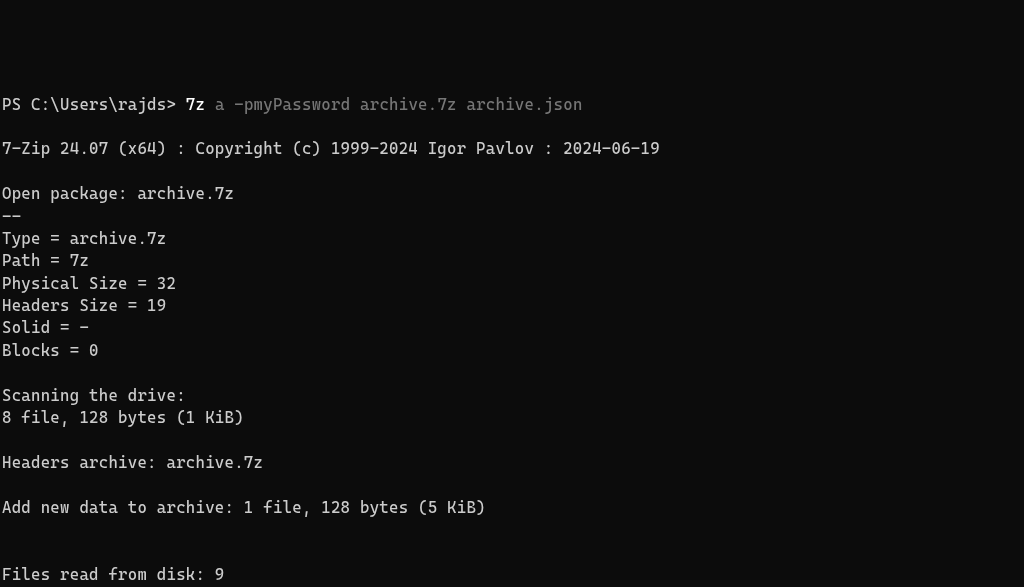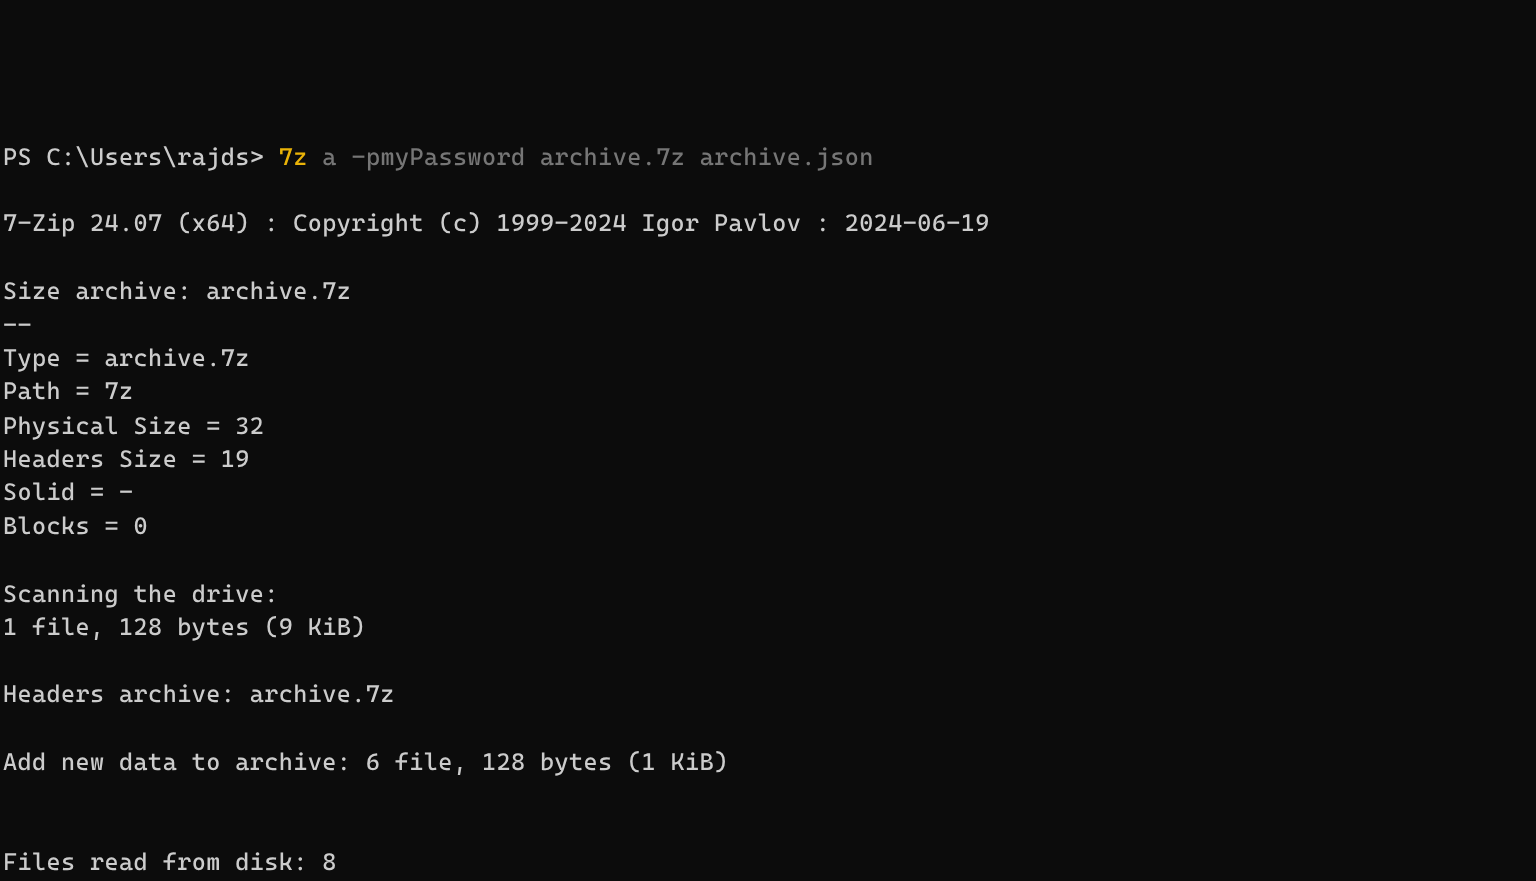--- a/index.html
+++ b/index.html
@@ -14,51 +14,51 @@
       font-size: 16px;
       line-height: 1.4;
       padding: 4px 2px;
       width: 1024px;
       height: 587px;
       overflow: hidden;
       white-space: pre;
       letter-spacing: 0.3px;
     }
     .cmd-yellow {
-      color: #eab308;
+      color: #ffffff;
     }
     .cmd-gray {
       color: #767676;
     }
   </style>
 </head>
 <body>
 
 
 
 <div><span><span>PS C:\Users\rajds&gt; </span><span class="cmd-yellow">7z</span><span> </span><span class="cmd-gray">a</span><span> </span><span class="cmd-gray">-pmyPassword</span><span> </span><span class="cmd-gray">archive.7z</span><span> </span><span class="cmd-gray">archive.json</span></span>
 <span></span>
 <span>7-Zip 24.07 (x64) : Copyright (c) 1999-2024 Igor Pavlov : 2024-06-19</span>
 <span></span>
-<span>Size archive: archive.7z</span>
+<span>Open package: archive.7z</span>
 <span>--</span>
 <span>Type = archive.7z</span>
 <span>Path = 7z</span>
 <span>Physical Size = 32</span>
 <span>Headers Size = 19</span>
 <span>Solid = -</span>
 <span>Blocks = 0</span>
 <span></span>
 <span>Scanning the drive:</span>
-<span>1 file, 128 bytes (9 KiB)</span>
+<span>8 file, 128 bytes (1 KiB)</span>
 <span></span>
 <span>Headers archive: archive.7z</span>
 <span></span>
-<span>Add new data to archive: 6 file, 128 bytes (1 KiB)</span>
+<span>Add new data to archive: 1 file, 128 bytes (5 KiB)</span>
 <span></span>
 <span></span>
-<span>Files read from disk: 8</span>
+<span>Files read from disk: 9</span>
 
 
 </div>
 
 
 
 
 </body></html>

